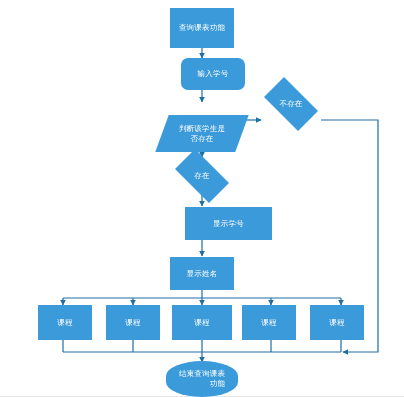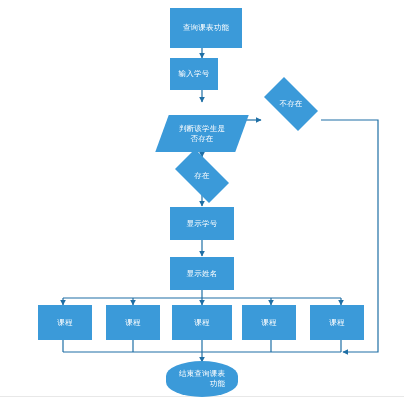--- a/index.html
+++ b/index.html
@@ -124,45 +124,45 @@
       <path d="M 271 340 L 271 352"></path>
       <path d="M 341 340 L 341 352"></path>
       <path d="M 63 352 L 202 352"></path>
       <path d="M 202 352 L 341 352"></path>
       <line x1="202" y1="340" x2="202" y2="362" marker-end="url(#ah)"></line>
 
       <path d="M 321 120 L 378 120 L 378 352 L 343 352" marker-end="url(#ah)"></path>
     </g>
   </svg>
 
-  <div class="node n-rect" style="left:170px; top:8px; width:72px; height:40px;">
+  <div class="node n-rect" style="left:170px; top:8px; width:64px; height:40px;">
     <span class="lbl">查询课表功能</span>
   </div>
 
-  <div class="node n-rect" style="left:170px; top:58px; width:48px; height:32px;">
+  <div class="node n-rect" style="left:181px; top:58px; width:64px; height:32px;border-radius:7px;">
     <span class="lbl">输入学号</span>
   </div>
 
   <div class="node n-para" style="left:162px; top:115px; width:80px; height:37px;">
     <span class="shape"></span>
     <span class="lbl">判断该学生是
 否存在</span>
   </div>
 
   <div class="node n-diamond" style="left:257px; top:84px; width:68px; height:40px;">
     <span class="shape"></span>
     <span class="lbl">不存在</span>
   </div>
 
   <div class="node n-diamond" style="left:168px; top:156px; width:68px; height:40px;">
     <span class="shape"></span>
     <span class="lbl">存在</span>
   </div>
 
-  <div class="node n-rect" style="left:170px; top:207px; width:64px; height:33px;">
+  <div class="node n-rect" style="left:185px; top:207px; width:87px; height:33px;">
     <span class="lbl">显示学号</span>
   </div>
 
   <div class="node n-rect" style="left:170px; top:257px; width:64px; height:33px;">
     <span class="lbl">显示姓名</span>
   </div>
 
   <div class="node n-rect" style="left:38px; top:305px; width:54px; height:35px;">
     <span class="lbl">课程</span>
   </div>

